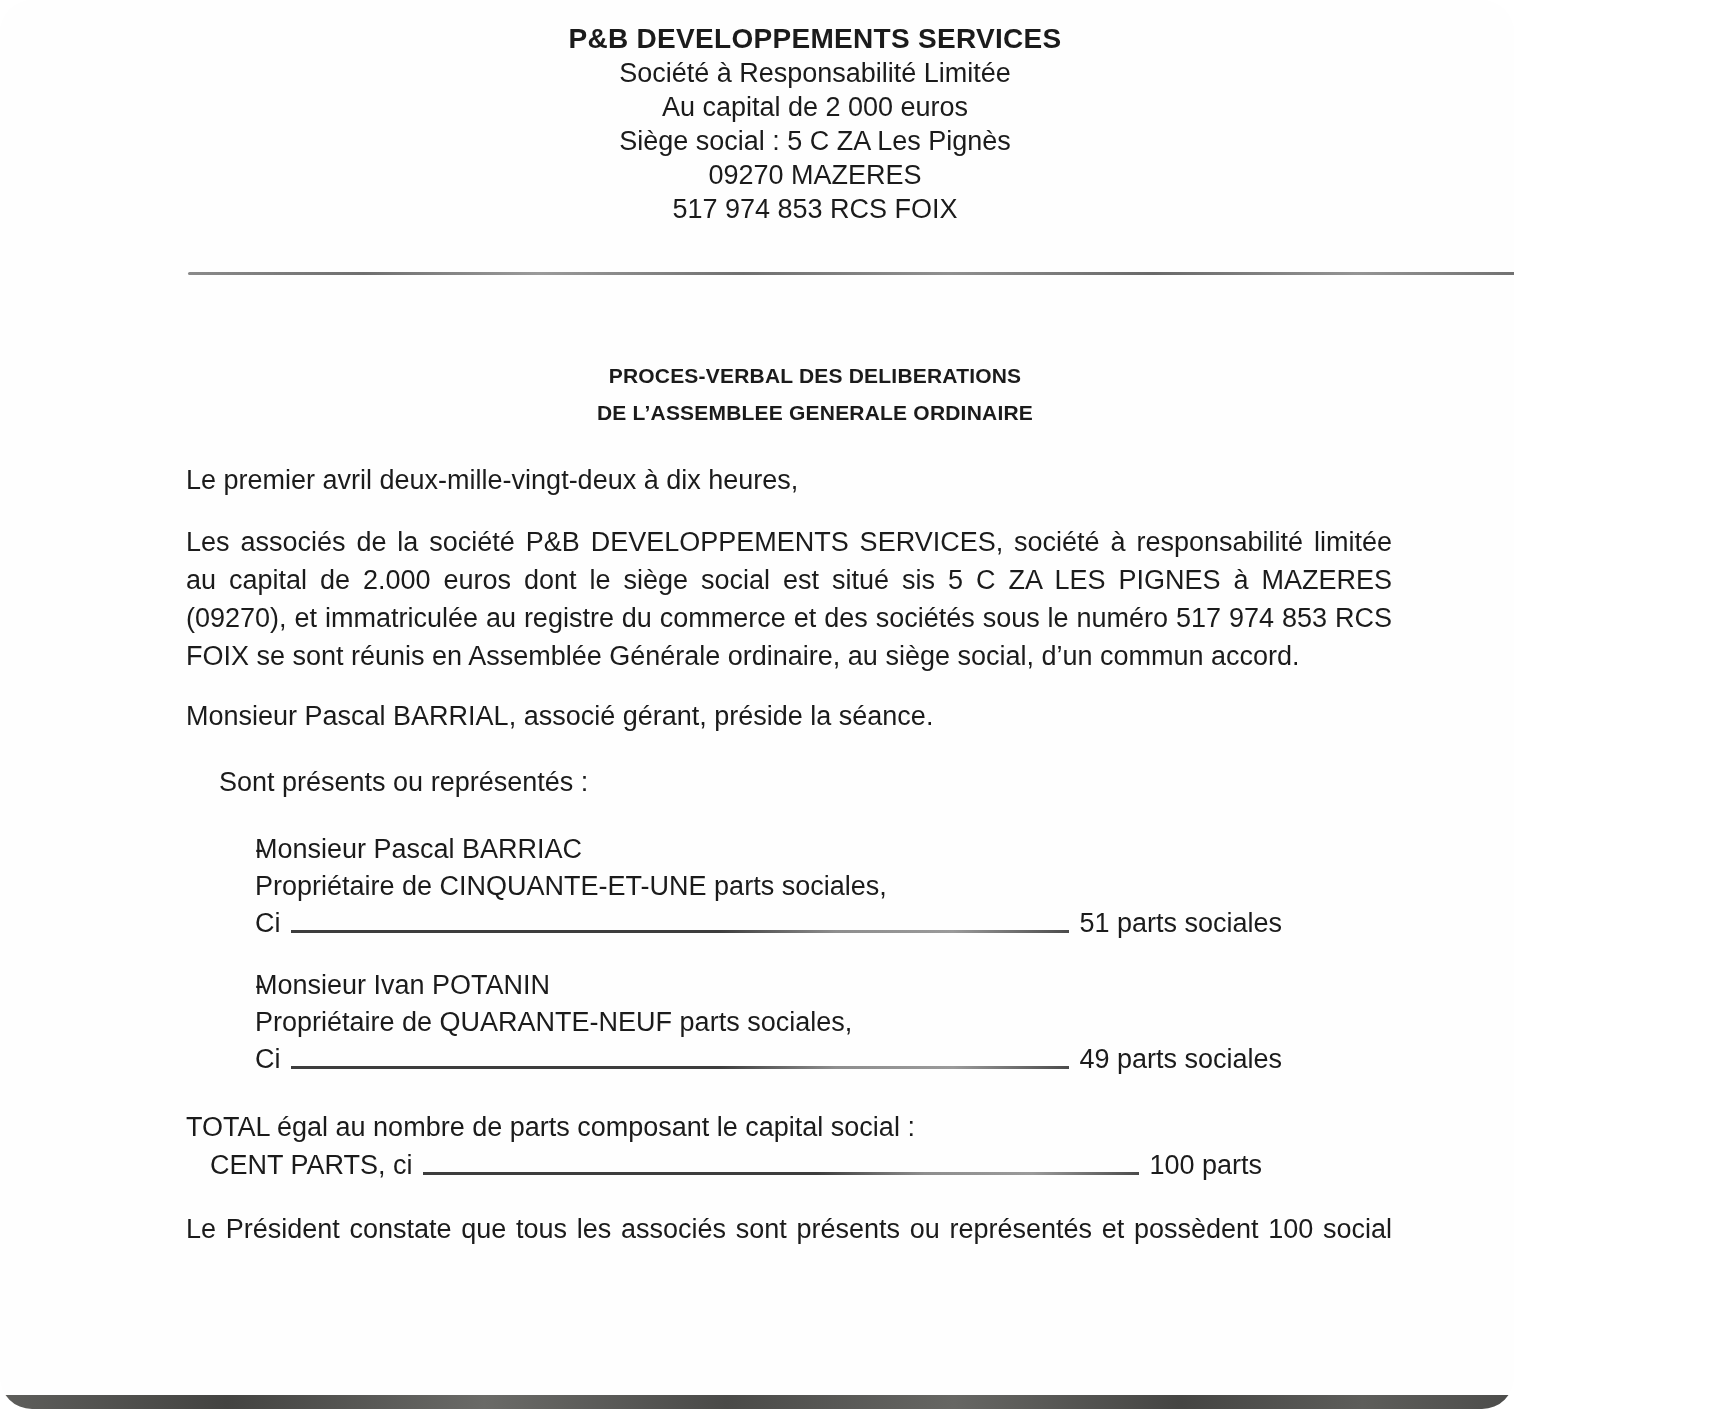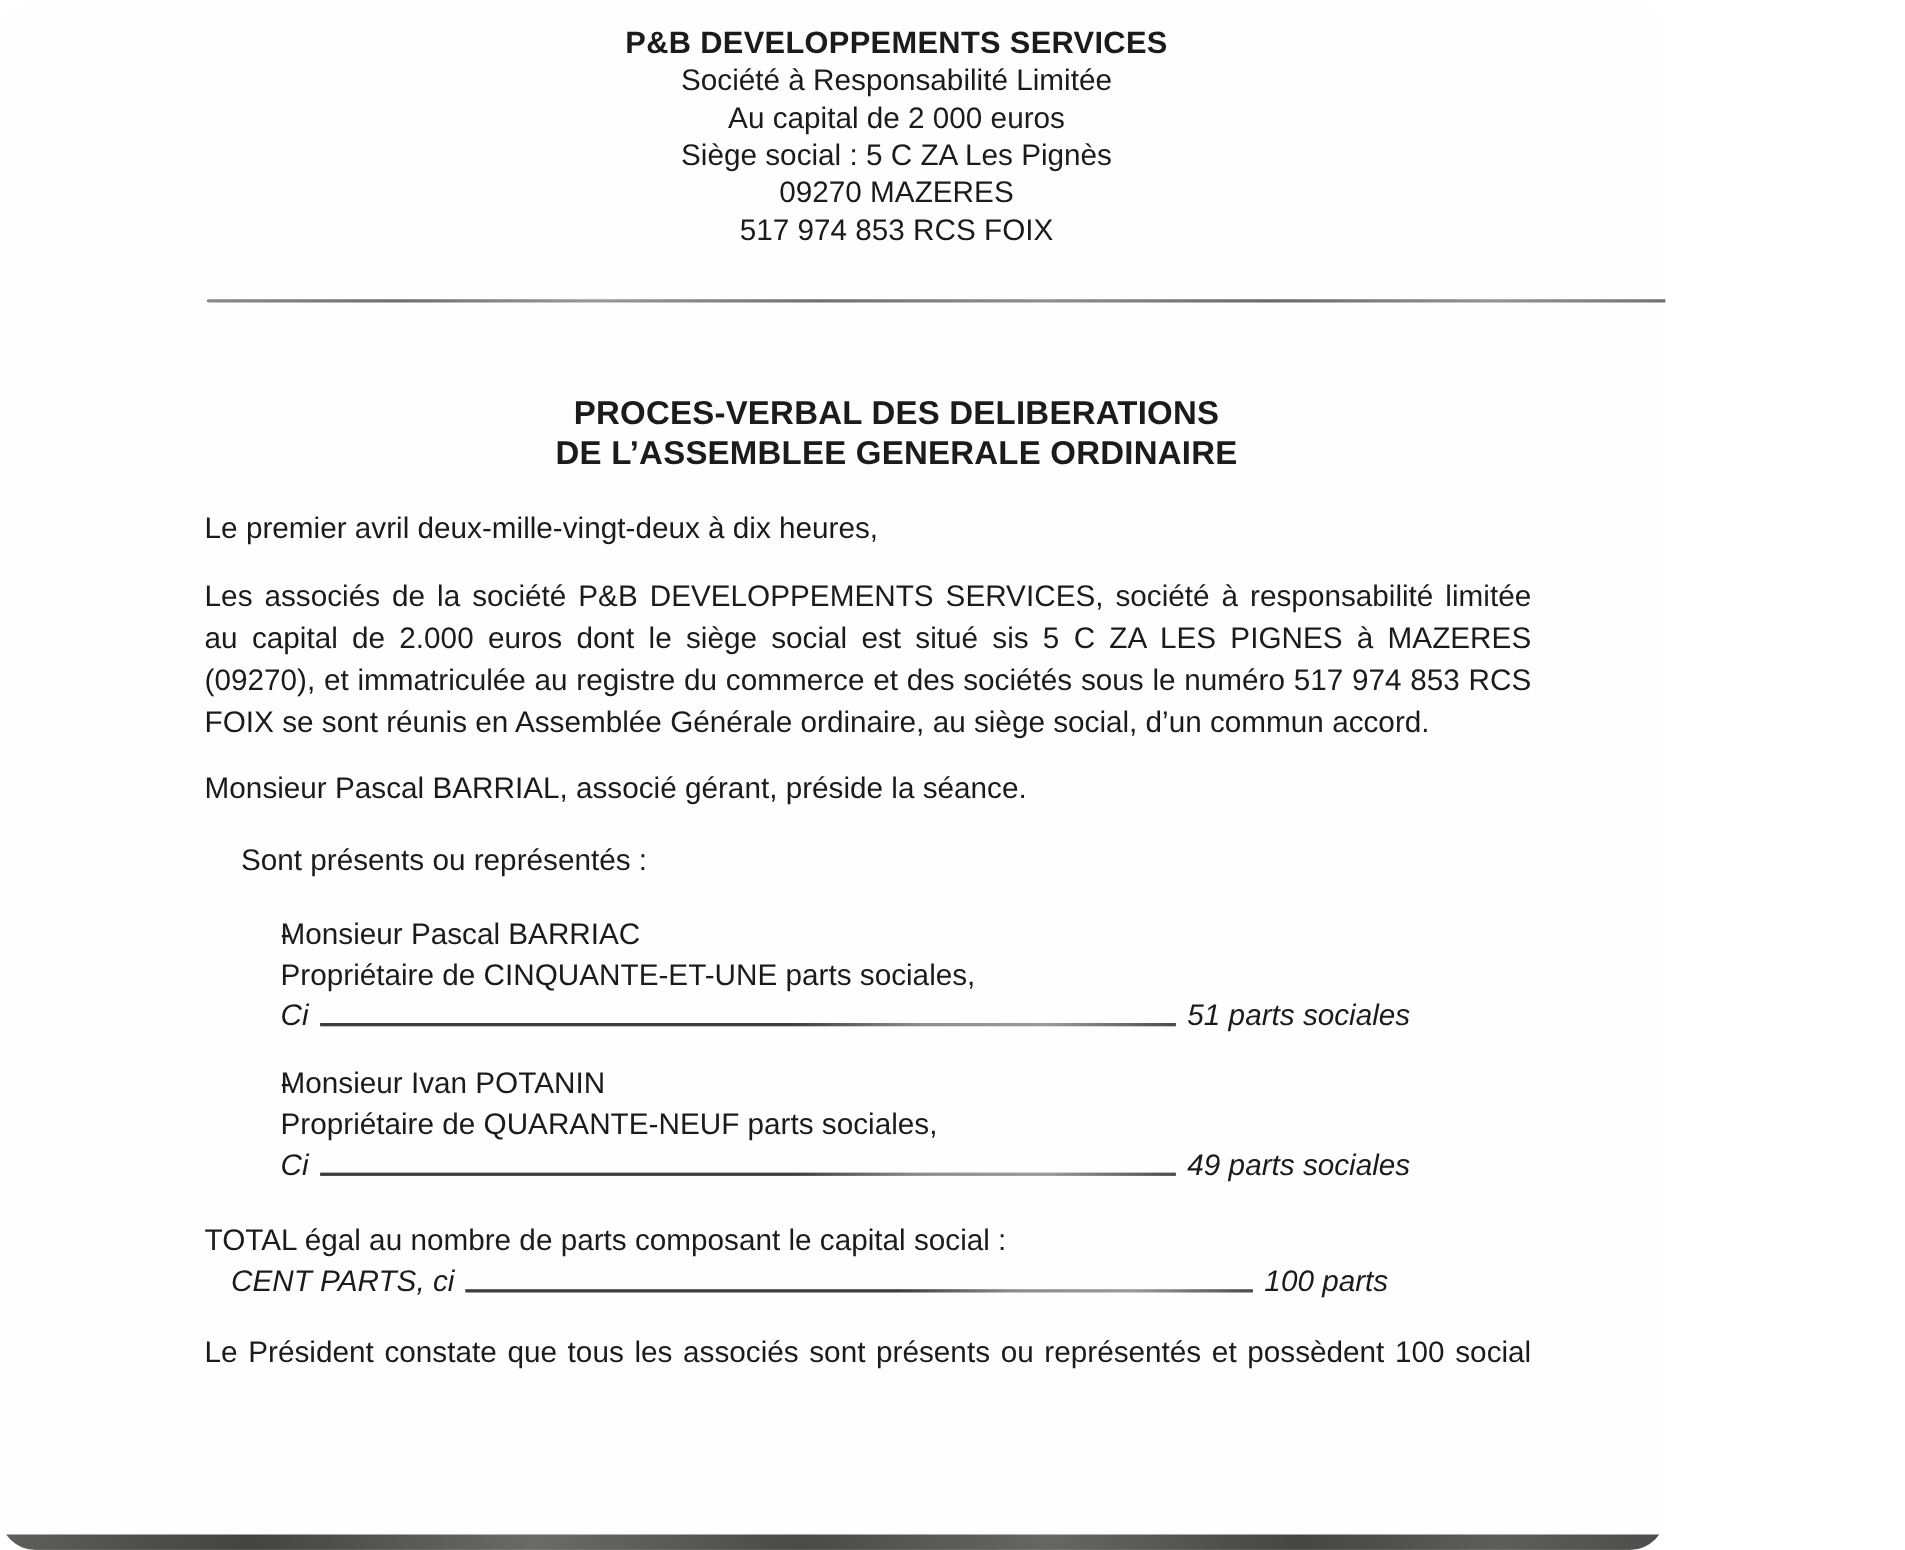--- a/index.html
+++ b/index.html
@@ -37,21 +37,21 @@
       #8a8a8a, #6f6f6f 12%, #9a9a9a 24%, #707070 38%,
       #8f8f8f 52%, #696969 66%, #949494 80%, #6d6d6d 92%, #8b8b8b);
     border-radius: 2px;
   }
   
   .title {
     margin-top: 82px;
     width: 1630px;
     text-align: center;
     font-weight: bold;
-    font-size: 30px;
+    font-size: 21px;
     line-height: 37px;
     letter-spacing: 0.2px;
   }
   .title sup { font-size: 0.62em; }
   
   .bodytext {
     margin-left: 186px;
     margin-right: 122px;
     font-size: 27px;
     line-height: 38px;
@@ -63,21 +63,20 @@
   .p5 { margin-top: 26px; text-align: justify; text-align-last: justify; }
   
   .attendee { margin-top: 30px; display: flex; line-height: 37px; }
   .attendee + .attendee { margin-top: 25px; }
   .bullet { width: 58px; padding-left: 69px; flex: none; }
   .att-content { flex: 1; }
   .ci-row {
     display: flex;
     align-items: baseline;
     margin-right: 110px;
-    font-style: italic;
   }
   .leader {
     flex: 1;
     align-self: flex-end;
     height: 0;
     margin: 0 10px 9px 10px;
     border-bottom: 3px dotted #3d3d3d;
   }
   .leader.faded {
     border-image: linear-gradient(90deg, #3d3d3d 55%, #8e8e8e 70%, #9a9a9a 85%, #4a4a4a) 1;

